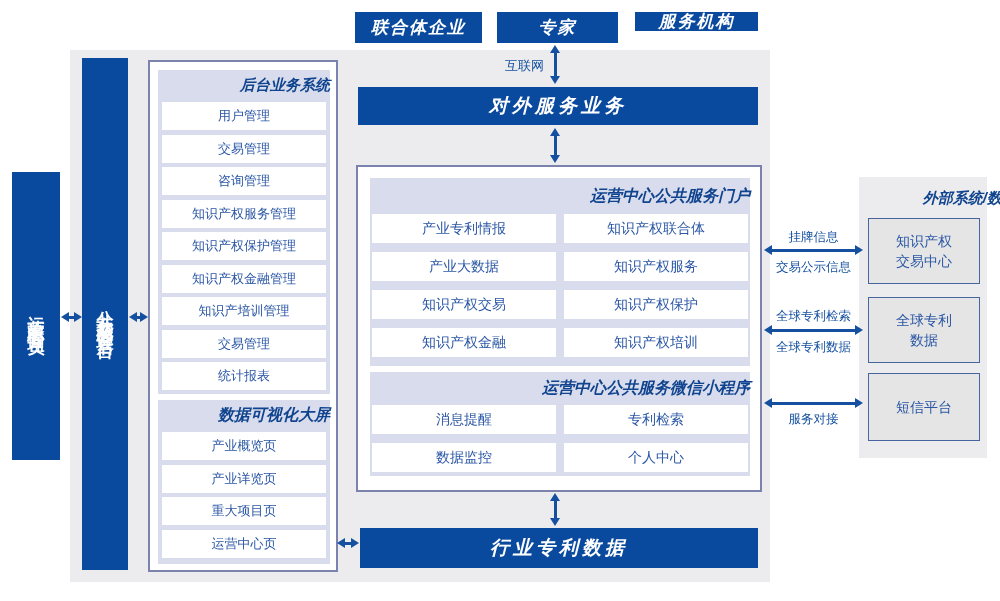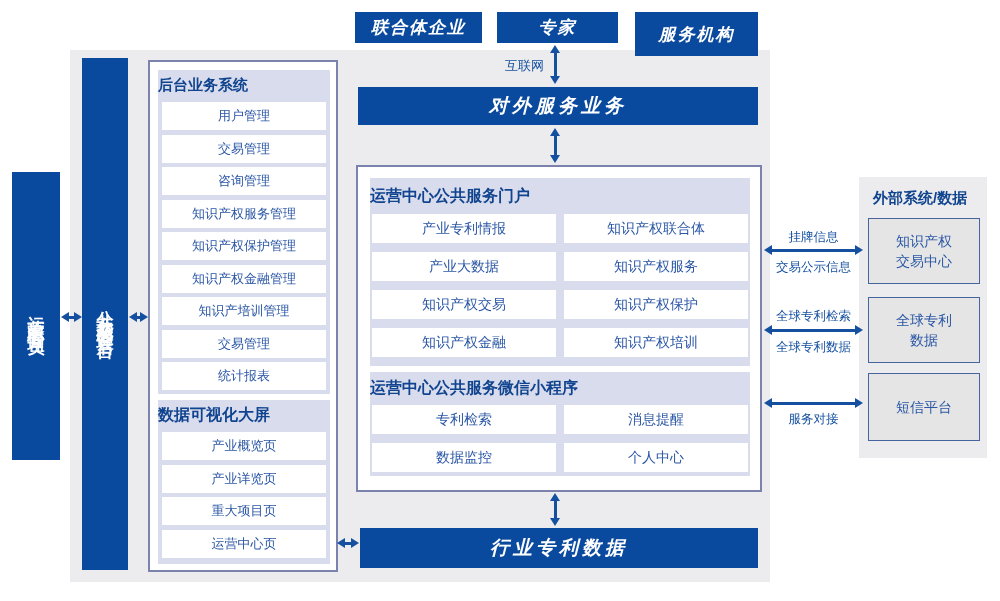--- a/index.html
+++ b/index.html
@@ -18,21 +18,21 @@
   .abs{position:absolute;}
   .bg{background:var(--gray);}
   .bluebox{background:var(--blue);color:#fff;display:flex;align-items:center;justify-content:center;
            font-weight:bold;font-style:italic;}
   .actor{font-size:17px;letter-spacing:2px;}
   .bigbar{font-size:19px;letter-spacing:4px;}
   .vbar{writing-mode:vertical-rl;text-orientation:upright;font-size:17px;font-weight:bold;
         letter-spacing:4px;font-style:normal;}
   .panel{background:#fff;border:2px solid var(--slate);}
   .subpanel{background:var(--lav);}
-  .ptitle{color:var(--title);font-weight:bold;text-align:left;}
+  .ptitle{color:var(--title);font-weight:bold;font-style:italic;text-align:right;}
   .item{background:#fff;color:var(--txt);display:flex;align-items:center;justify-content:center;
         font-size:13px;font-weight:500;}
   .col{display:flex;flex-direction:column;gap:4.5px;padding:0 4px;}
   .col .item{height:28px;flex:0 0 28px;}
   .grid2{display:grid;grid-template-columns:1fr 1fr;gap:9px 8px;padding:0 2px;}
   .grid2 .item{height:29px;font-size:14px;}
   .extbox{background:#e5e5e5;border:1px solid var(--boxborder);color:var(--txt);font-size:14px;
           display:flex;flex-direction:column;align-items:center;justify-content:center;line-height:1.45;}
   .flabel{color:var(--arrow);font-size:12.5px;font-weight:normal;text-align:center;}
   
@@ -54,21 +54,21 @@
 
   <div class="abs bg" style="left:70px;top:50px;width:700px;height:532px;"></div>
   <div class="abs bg" style="left:859px;top:177px;width:128px;height:281px;"></div>
 
   <div class="abs bluebox actor" style="left:355px;top:12px;width:127px;height:31px;">
       <span>联合体企业</span>
     </div>
   <div class="abs bluebox actor" style="left:497px;top:12px;width:121px;height:31px;">
       <span>专家</span>
     </div>
-  <div class="abs bluebox actor" style="left:635px;top:12px;width:123px;height:44px;">
+  <div class="abs bluebox actor" style="left:635px;top:12px;width:123px;height:19px;">
       <span>服务机构</span>
     </div>
 
   <div class="abs flabel" style="left:462px;top:57px;width:82px;text-align:right;font-size:13px;">互联网</div>
   <div class="arrow-v" style="left:553.5px;top:53px;height:23px;"></div>
 
   <div class="abs bluebox bigbar" style="left:358px;top:87px;width:400px;height:38px;">
       <span>对外服务业务</span>
     </div>
   <div class="arrow-v" style="left:553.5px;top:136px;height:19px;"></div>
@@ -121,22 +121,22 @@
       <div class="item">知识产权交易</div>
       <div class="item">知识产权保护</div>
       <div class="item">知识产权金融</div>
       <div class="item">知识产权培训</div>
     </div>
   </div>
 
   <div class="abs subpanel" style="left:370px;top:372px;width:380px;height:104px;">
     <div class="ptitle" style="font-size:16px;margin:6px 0 6px;">运营中心公共服务微信小程序</div>
     <div class="grid2">
+      <div class="item">消息提醒</div>
       <div class="item">专利检索</div>
-      <div class="item">消息提醒</div>
       <div class="item">数据监控</div>
       <div class="item">个人中心</div>
     </div>
   </div>
 
   <div class="arrow-v" style="left:553.5px;top:501px;height:17px;"></div>
   <div class="abs bluebox bigbar" style="left:360px;top:528px;width:398px;height:40px;">
       <span>行业专利数据</span>
     </div>
   <div class="arrow-h" style="left:345px;top:541.5px;width:6px;"></div>

